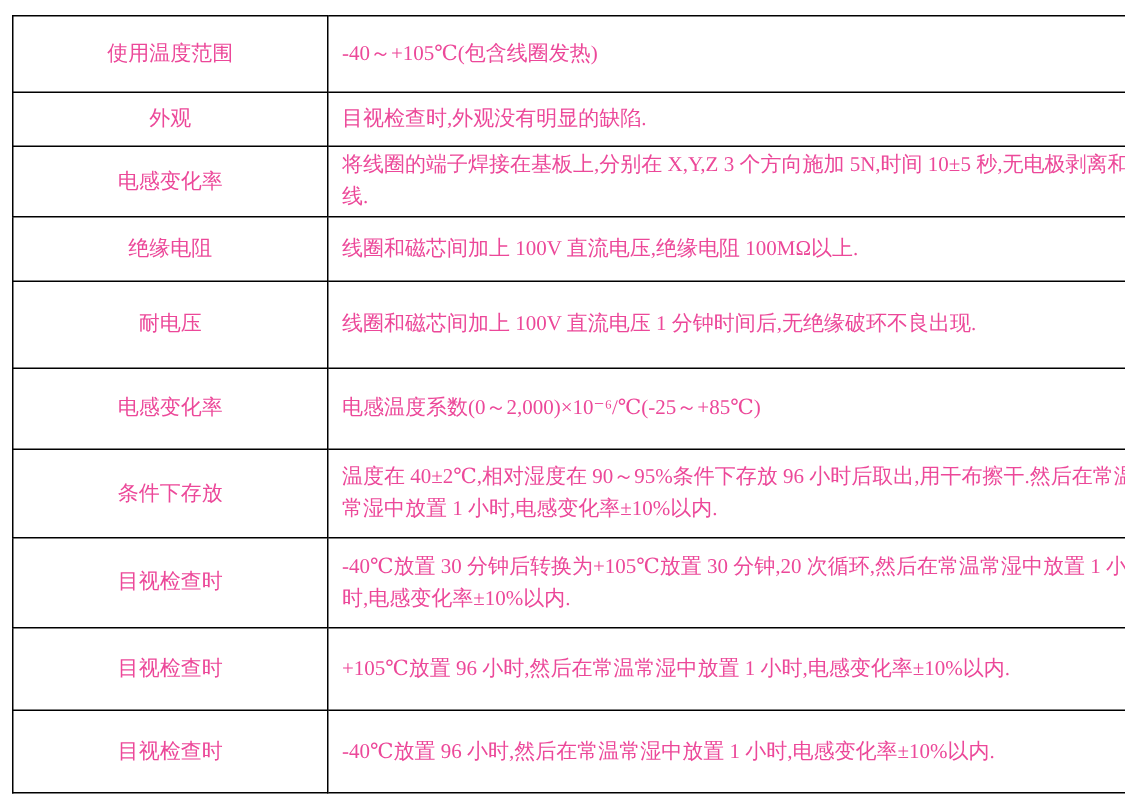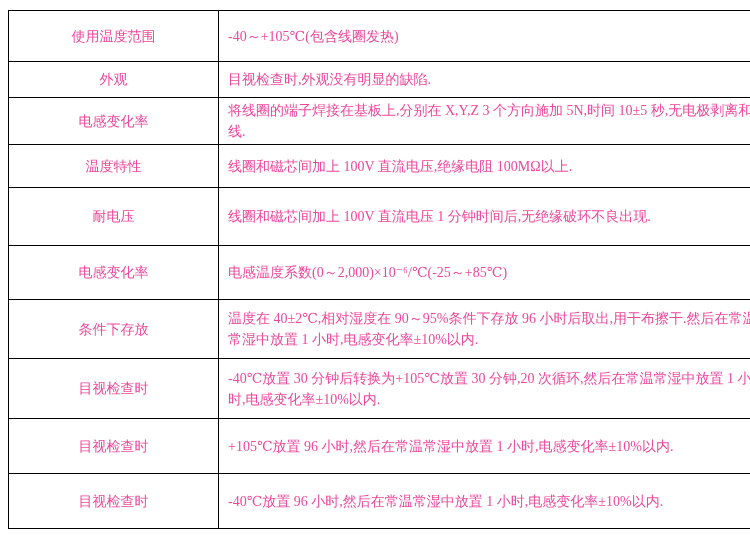--- a/index.html
+++ b/index.html
@@ -64,21 +64,21 @@
     </tr>
     <tr class="r1">
       <td class="spec-label">外观</td>
       <td class="spec-desc">目视检查时,外观没有明显的缺陷.</td>
     </tr>
     <tr class="r2">
       <td class="spec-label">电感变化率</td>
       <td class="spec-desc">将线圈的端子焊接在基板上,分别在 X,Y,Z 3 个方向施加 5N,时间 10±5 秒,无电极剥离和断线.</td>
     </tr>
     <tr class="r3">
-      <td class="spec-label">温度特性</td>
+      <td class="spec-label">绝缘电阻</td>
       <td class="spec-desc">线圈和磁芯间加上 100V 直流电压,绝缘电阻 100MΩ以上.</td>
     </tr>
     <tr class="r4">
       <td class="spec-label">耐电压</td>
       <td class="spec-desc">线圈和磁芯间加上 100V 直流电压 1 分钟时间后,无绝缘破环不良出现.</td>
     </tr>
     <tr class="r5">
       <td class="spec-label">电感变化率</td>
       <td class="spec-desc">电感温度系数(0～2,000)×10⁻⁶/℃(-25～+85℃)</td>
     </tr>

